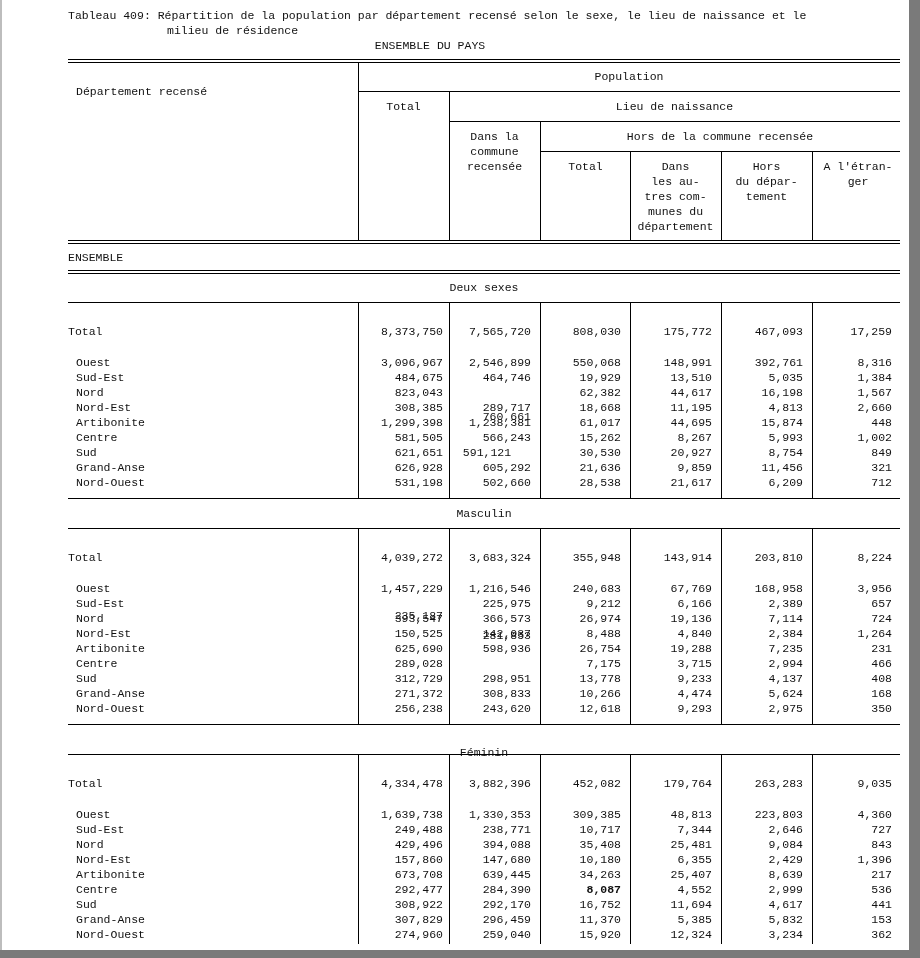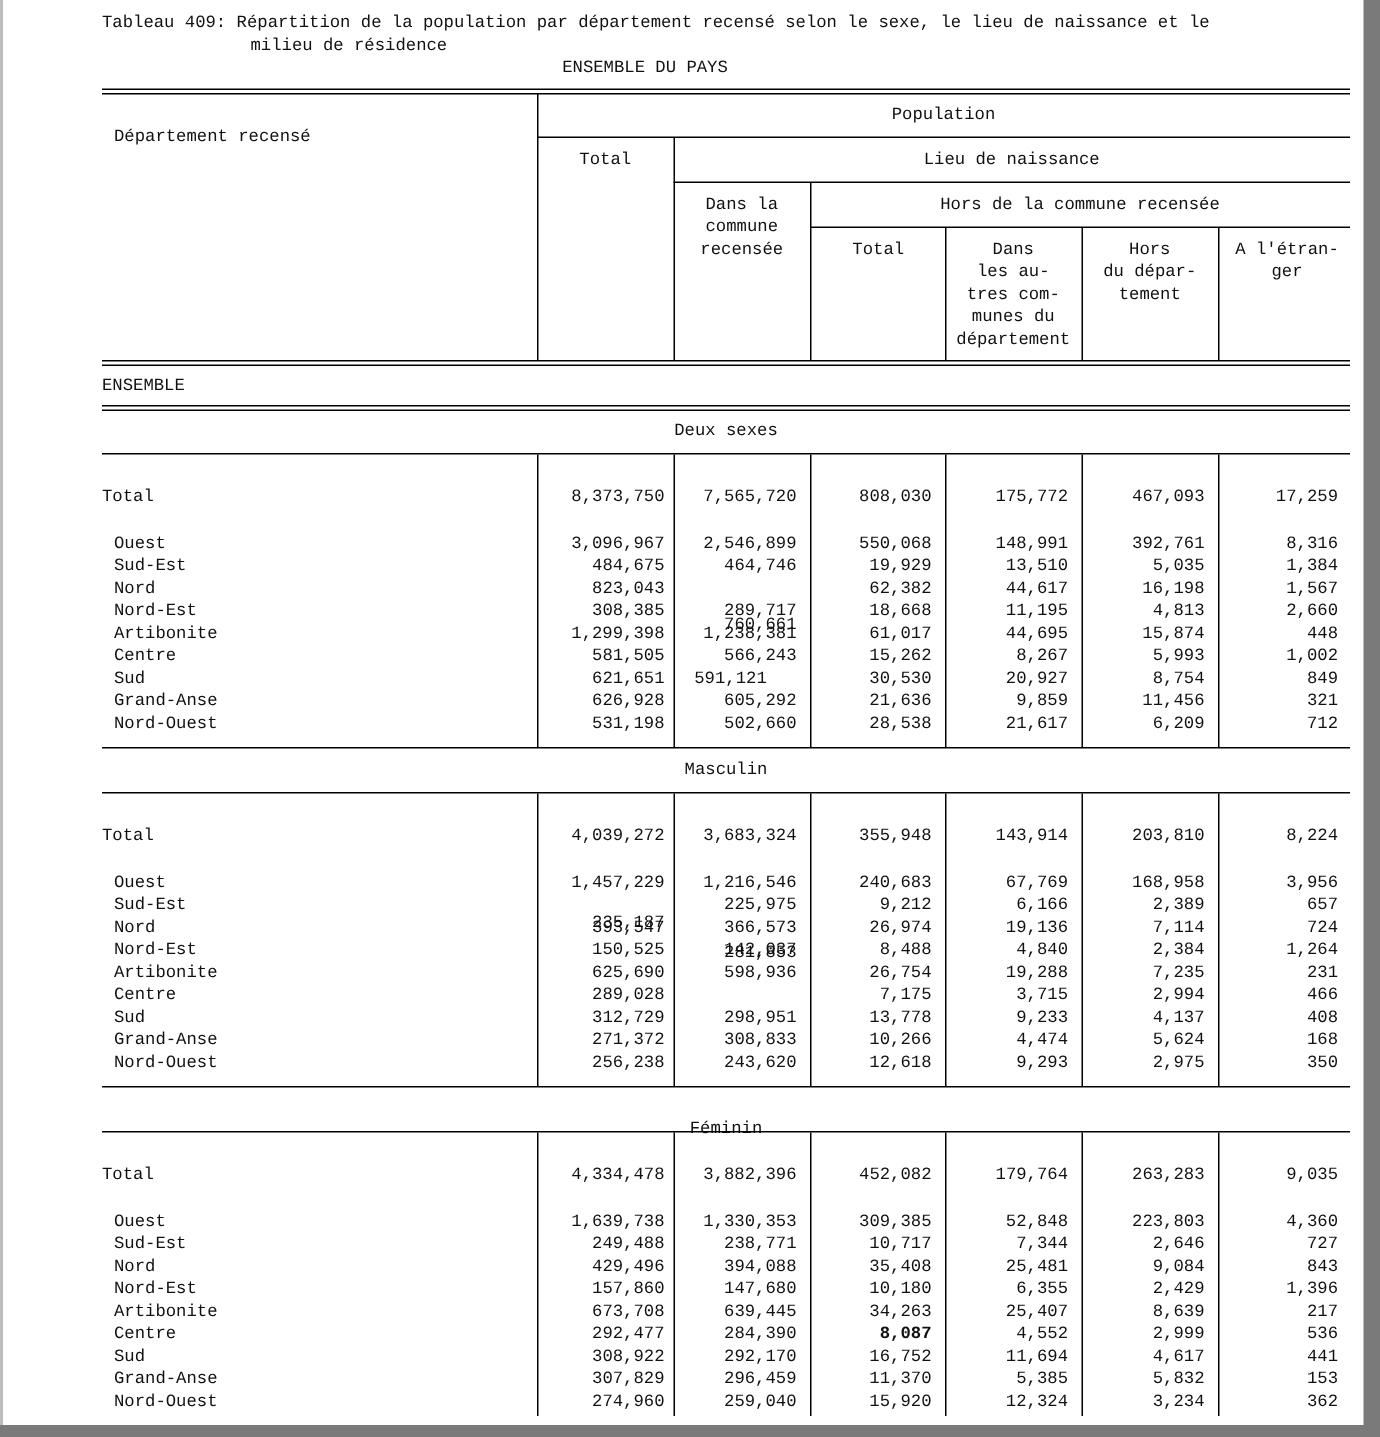--- a/index.html
+++ b/index.html
@@ -275,21 +275,21 @@
       <div class="num" style="left: 443px; width: 88px; top: 776px;">3,882,396</div>
       <div class="num" style="left: 533px; width: 88px; top: 776px;">452,082</div>
       <div class="num" style="left: 624px; width: 88px; top: 776px;">179,764</div>
       <div class="num" style="left: 715px; width: 88px; top: 776px;">263,283</div>
       <div class="num" style="left: 804px; width: 88px; top: 776px;">9,035</div>
       <div>
         <div class="t" style="left: 76px; top: 807px;">Ouest</div>
         <div class="num" style="left: 355px; width: 88px; top: 807px;">1,639,738</div>
         <div class="num" style="left: 443px; width: 88px; top: 807px;">1,330,353</div>
         <div class="num" style="left: 533px; width: 88px; top: 807px;">309,385</div>
-        <div class="num" style="left: 624px; width: 88px; top: 807px;">52,848</div>
+        <div class="num" style="left: 624px; width: 88px; top: 807px;">48,813</div>
         <div class="num" style="left: 715px; width: 88px; top: 807px;">223,803</div>
         <div class="num" style="left: 804px; width: 88px; top: 807px;">4,360</div>
       </div>
       <div>
         <div class="t" style="left: 76px; top: 822px;">Sud-Est</div>
         <div class="num" style="left: 355px; width: 88px; top: 822px;">249,488</div>
         <div class="num" style="left: 443px; width: 88px; top: 822px;">238,771</div>
         <div class="num" style="left: 533px; width: 88px; top: 822px;">10,717</div>
         <div class="num" style="left: 624px; width: 88px; top: 822px;">7,344</div>
         <div class="num" style="left: 715px; width: 88px; top: 822px;">2,646</div>

